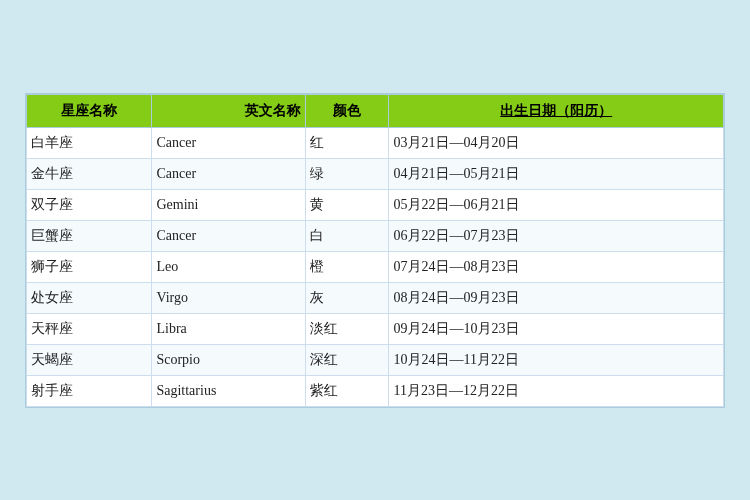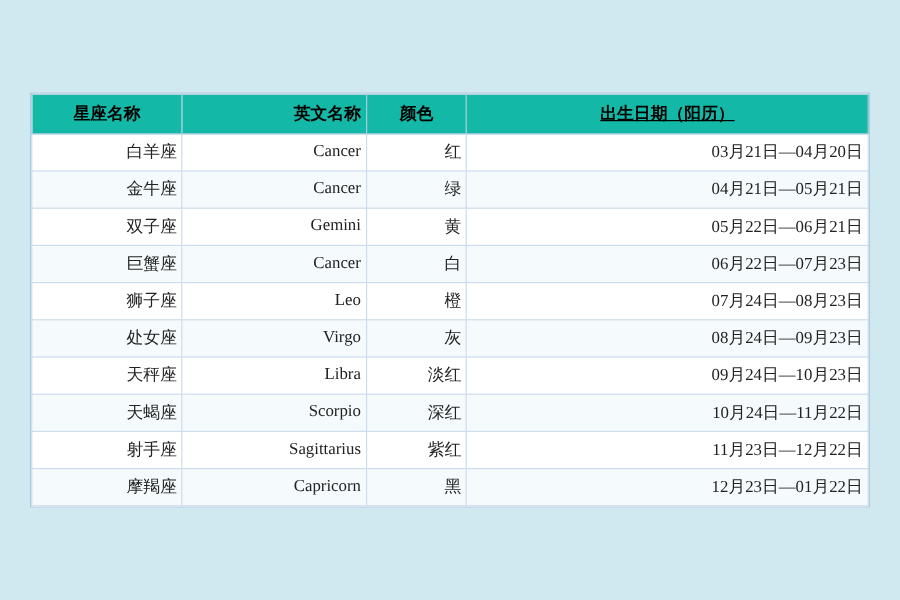--- a/index.html
+++ b/index.html
@@ -24,31 +24,31 @@
       background-color: #ffffff;
       border: 1px solid #aaccdd;
     }
 
     table {
       width: 100%;
       border-collapse: collapse;
     }
 
     th {
-      background-color: #14b8a6;
+      background-color: #84cc16;
       color: #000000;
       font-weight: bold;
       text-align: center;
       padding: 7px 4px;
       border: 1px solid #aaccdd;
       font-size: 14px;
     }
 
     td {
-      text-align: right;
+      text-align: left;
       padding: 6px 4px;
       border: 1px solid #ccddee;
       font-size: 14px;
       color: #222222;
     }
 
     tr:nth-child(even) td {
       background-color: #f5fafd;
     }
 
@@ -122,21 +122,15 @@
           <td>Scorpio</td>
           <td>深红</td>
           <td>10月24日—11月22日</td>
         </tr>
         <tr>
           <td>射手座</td>
           <td>Sagittarius</td>
           <td>紫红</td>
           <td>11月23日—12月22日</td>
         </tr>
-        <tr>
-          <td>摩羯座</td>
-          <td>Capricorn</td>
-          <td>黑</td>
-          <td>12月23日—01月22日</td>
-        </tr>
       </tbody>
   </table>
 </div>
 
 </body></html>

